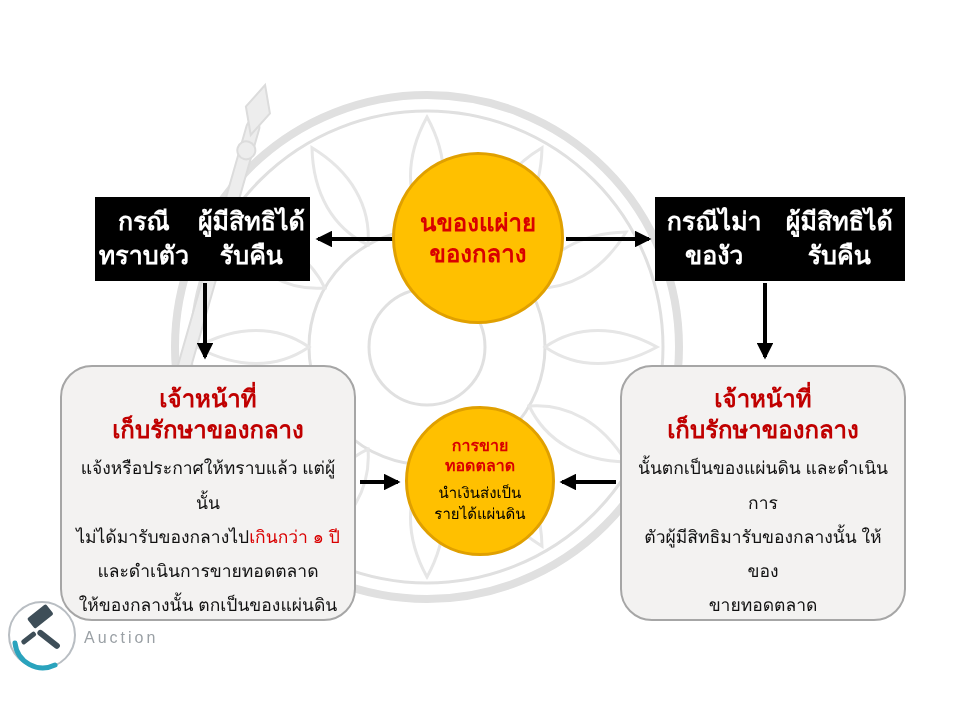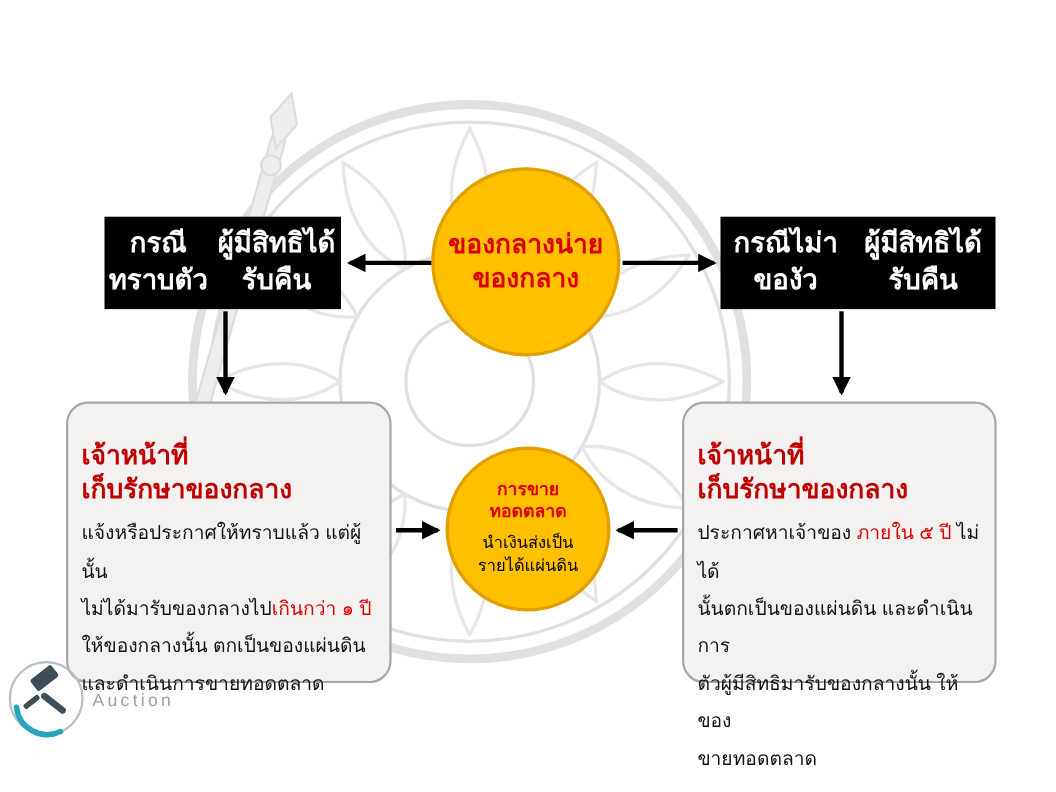--- a/index.html
+++ b/index.html
@@ -22,21 +22,21 @@
   .circle-mid .circle-heading { font-size:16px; line-height:1.25; }
   .circle-sub { color:#000; font-size:15px; line-height:1.4; margin-top:8px;font-family:Liberation Mono, monospace; }
 
   .black-box { position:absolute; z-index:2; background:#000; color:#fff; font-weight:bold;
                font-size:25px; line-height:1.35; display:flex; flex-direction:row;
                justify-content:center; align-items:center; text-align:center; }
   .box-left  { left:95px;  top:197px; width:215px; height:84px; }
   .box-right { left:655px; top:197px; width:250px; height:84px; }
 
   .panel { position:absolute; z-index:2; background:#F3F2F1; border:2px solid #A6A6A6;
-           border-radius:20px; padding:32px 12px; }
+           border-radius:32px; padding:16px 12px; text-align:center; }
   .panel-left  { left:60px;  top:365px; width:296px; height:256px; }
   .panel-right { left:620px; top:365px; width:286px; height:256px; }
   .panel-heading { color:#C00000; font-weight:bold; font-size:24px; line-height:1.3; margin-bottom:6px; }
   .panel-body { font-size:17.5px; color:#111; line-height:1.95; }
   .red { color:#D90000; }
   .blk { display:block; }
 
   .logo { position:absolute; left:0; right:0; top:598px; z-index:2;
           display:flex; flex-direction:row; align-items:center; }
   .logo-label { margin-top:1px; font-size:16px; letter-spacing:3px; color:#9AA0A5; }
@@ -89,21 +89,21 @@
       <line x1="566" y1="239" x2="649" y2="239" marker-end="url(#arrow)"></line>
       <line x1="205" y1="283" x2="205" y2="357" marker-end="url(#arrow)"></line>
       <line x1="765" y1="283" x2="765" y2="357" marker-end="url(#arrow)"></line>
       <line x1="360" y1="482" x2="398" y2="482" marker-end="url(#arrow)"></line>
       <line x1="616" y1="482" x2="562" y2="482" marker-end="url(#arrow)"></line>
     </g>
   </svg>
 
   <div class="circle circle-top">
     <div class="circle-heading">
-      <span class="blk">ของกลางน่าย</span>
+      <span class="blk">นของแผ่าย</span>
       <span class="blk">ของกลาง</span>
     </div>
   </div>
 
   <div class="black-box box-left">
     <span class="blk">กรณีทราบตัว</span>
     <span class="blk">ผู้มีสิทธิได้รับคืน</span>
   </div>
 
   <div class="black-box box-right">
@@ -112,43 +112,42 @@
   </div>
 
   <div class="panel panel-left">
     <div class="panel-heading">
       <span class="blk">เจ้าหน้าที่</span>
       <span class="blk">เก็บรักษาของกลาง</span>
     </div>
     <div class="panel-body">
       <span class="blk">แจ้งหรือประกาศให้ทราบแล้ว  แต่ผู้นั้น</span>
       <span class="blk"><span>ไม่ได้มารับของกลางไป</span><span class="red">เกินกว่า ๑ ปี</span></span>
+      <span class="blk">และดำเนินการขายทอดตลาด</span>
       <span class="blk">ให้ของกลางนั้น ตกเป็นของแผ่นดิน</span>
-      <span class="blk">และดำเนินการขายทอดตลาด</span>
     </div>
   </div>
 
   <div class="circle circle-mid">
     <div class="circle-heading">
       <span class="blk">การขาย</span>
       <span class="blk">ทอดตลาด</span>
     </div>
     <div class="circle-sub">
       <span class="blk">นำเงินส่งเป็น</span>
       <span class="blk">รายได้แผ่นดิน</span>
     </div>
   </div>
 
   <div class="panel panel-right">
     <div class="panel-heading">
       <span class="blk">เจ้าหน้าที่</span>
       <span class="blk">เก็บรักษาของกลาง</span>
     </div>
     <div class="panel-body">
-      <span class="blk"><span>ประกาศหาเจ้าของ </span><span class="red">ภายใน ๕ ปี</span><span> ไม่ได้</span></span>
       <span class="blk">นั้นตกเป็นของแผ่นดิน  และดำเนินการ</span>
       <span class="blk">ตัวผู้มีสิทธิมารับของกลางนั้น  ให้ของ</span>
       <span class="blk">ขายทอดตลาด</span>
     </div>
   </div>
 
   <div class="logo">
     <svg width="84" height="78" viewBox="0 0 84 78" aria-hidden="true">
       <circle cx="42" cy="37" r="33" fill="none" stroke="#B9BEC3" stroke-width="2"></circle>
       <path d="M15,45 A28,28 0 0 0 55,67" fill="none" stroke="#2AA3BD" stroke-width="5" stroke-linecap="round"></path>

